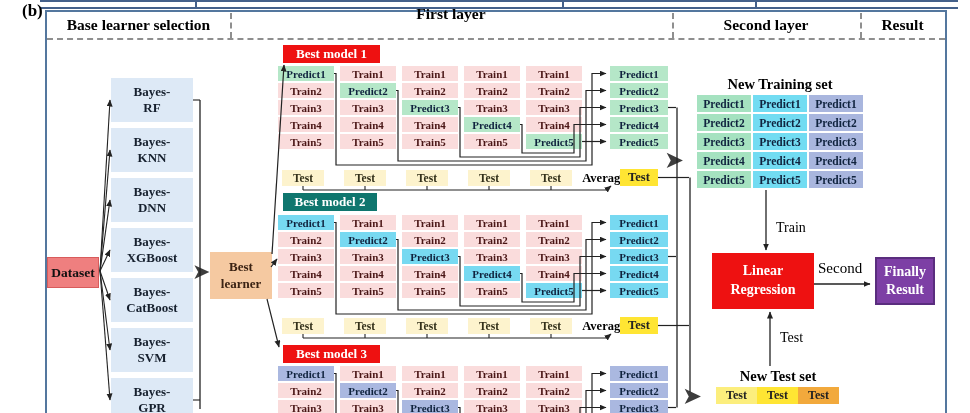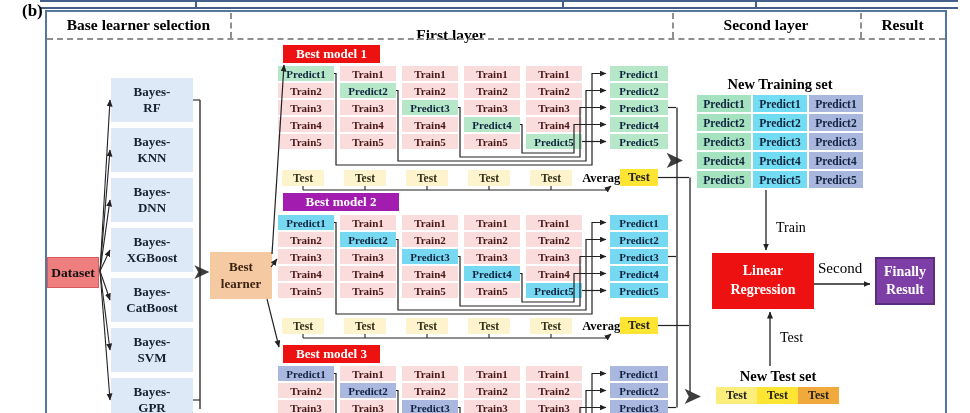--- a/index.html
+++ b/index.html
@@ -35,21 +35,21 @@
   <div class="hline" style="left:195px;top:0;width:2px;height:9px;"></div>
   <div class="hline" style="left:562px;top:0;width:2px;height:9px;"></div>
   <div class="hline" style="left:755px;top:0;width:2px;height:9px;"></div>
 
   <div class="pb" style="left:45px;top:10px;width:902px;height:2px;"></div>
   <div class="pb" style="left:45px;top:10px;width:2px;height:403px;"></div>
   <div class="pb" style="left:945px;top:10px;width:2px;height:403px;"></div>
 
   <div class="blabel abs" style="left:22px;top:1px;">(b)</div>
   <div class="box hdr" style="left:47px;top:13px;width:183px;height:24px;">Base learner selection</div>
-  <div class="box hdr" style="left:230px;top:23px;width:442px;height:24px;text-align:right;">First layer</div>
+  <div class="box hdr" style="left:230px;top:2px;width:442px;height:24px;text-align:right;">First layer</div>
   <div class="box hdr" style="left:672px;top:13px;width:188px;height:24px;">Second layer</div>
   <div class="box hdr" style="left:860px;top:13px;width:85px;height:24px;">Result</div>
   <div class="dashv" style="left:230px;top:13px;height:25px;"></div>
   <div class="dashv" style="left:672px;top:13px;height:25px;"></div>
   <div class="dashv" style="left:860px;top:13px;height:25px;"></div>
   <div class="dashh" style="left:47px;top:38px;width:898px;"></div>
 
   <div class="box" style="left:47px;top:257px;width:52px;height:31px;background:#ef7f7f;border:1px solid #d85b5b;font-size:13.5px;color:#111;">Dataset</div>
   <div id="bayes-list">
       <div class="box bayes" style="left: 111px; top: 78px; width: 82px; height: 44px;">
@@ -111,21 +111,21 @@
       <div class="box cell" style="left: 610px; top: 100px; width: 58px; height: 15px; background: rgb(181, 231, 200); color: rgb(16, 35, 62);">Predict3</div>
       <div class="box cell" style="left: 610px; top: 117px; width: 58px; height: 15px; background: rgb(181, 231, 200); color: rgb(16, 35, 62);">Predict4</div>
       <div class="box cell" style="left: 610px; top: 134px; width: 58px; height: 15px; background: rgb(181, 231, 200); color: rgb(16, 35, 62);">Predict5</div>
       <div class="box tcell" style="left: 282px; top: 170px; width: 42px; height: 16px;">Test</div>
       <div class="box tcell" style="left: 344px; top: 170px; width: 42px; height: 16px;">Test</div>
       <div class="box tcell" style="left: 406px; top: 170px; width: 42px; height: 16px;">Test</div>
       <div class="box tcell" style="left: 468px; top: 170px; width: 42px; height: 16px;">Test</div>
       <div class="box tcell" style="left: 530px; top: 170px; width: 42px; height: 16px;">Test</div>
       <div class="box avg" style="left: 574px; top: 171px; width: 44px; height: 14px;">Average</div>
       <div class="box cell" style="left: 620px; top: 169px; width: 38px; height: 17px; background: rgb(255, 229, 51); color: rgb(34, 34, 34); font-size: 12.5px;">Test</div>
-      <div class="box mh" style="left: 283px; top: 193px; width: 116px; height: 18px; background: #a21caf;">Best model 2</div>
+      <div class="box mh" style="left: 283px; top: 193px; width: 94px; height: 18px; background: #0f766e;">Best model 2</div>
       <div class="box cell" style="left: 278px; top: 215px; width: 56px; height: 15px; background: rgb(119, 217, 241); color: rgb(16, 35, 62);">Predict1</div>
       <div class="box cell" style="left: 278px; top: 232px; width: 56px; height: 15px; background: rgb(250, 220, 220); color: rgb(74, 22, 22);">Train2</div>
       <div class="box cell" style="left: 278px; top: 249px; width: 56px; height: 15px; background: rgb(250, 220, 220); color: rgb(74, 22, 22);">Train3</div>
       <div class="box cell" style="left: 278px; top: 266px; width: 56px; height: 15px; background: rgb(250, 220, 220); color: rgb(74, 22, 22);">Train4</div>
       <div class="box cell" style="left: 278px; top: 283px; width: 56px; height: 15px; background: rgb(250, 220, 220); color: rgb(74, 22, 22);">Train5</div>
       <div class="box cell" style="left: 340px; top: 215px; width: 56px; height: 15px; background: rgb(250, 220, 220); color: rgb(74, 22, 22);">Train1</div>
       <div class="box cell" style="left: 340px; top: 232px; width: 56px; height: 15px; background: rgb(119, 217, 241); color: rgb(16, 35, 62);">Predict2</div>
       <div class="box cell" style="left: 340px; top: 249px; width: 56px; height: 15px; background: rgb(250, 220, 220); color: rgb(74, 22, 22);">Train3</div>
       <div class="box cell" style="left: 340px; top: 266px; width: 56px; height: 15px; background: rgb(250, 220, 220); color: rgb(74, 22, 22);">Train4</div>
       <div class="box cell" style="left: 340px; top: 283px; width: 56px; height: 15px; background: rgb(250, 220, 220); color: rgb(74, 22, 22);">Train5</div>

